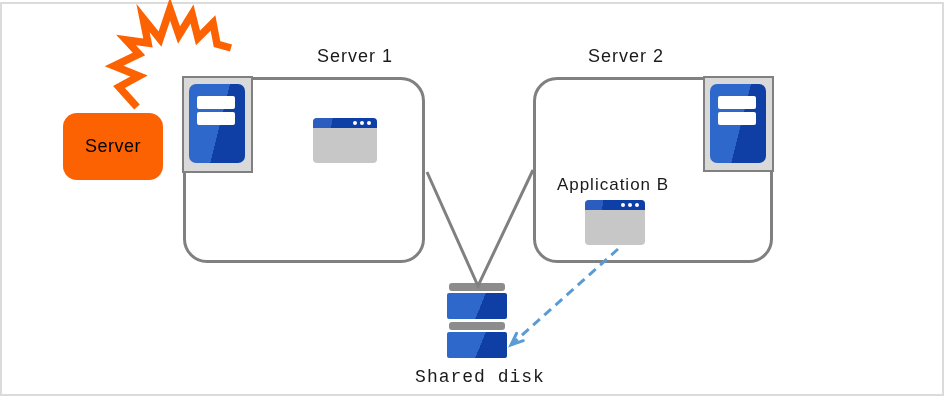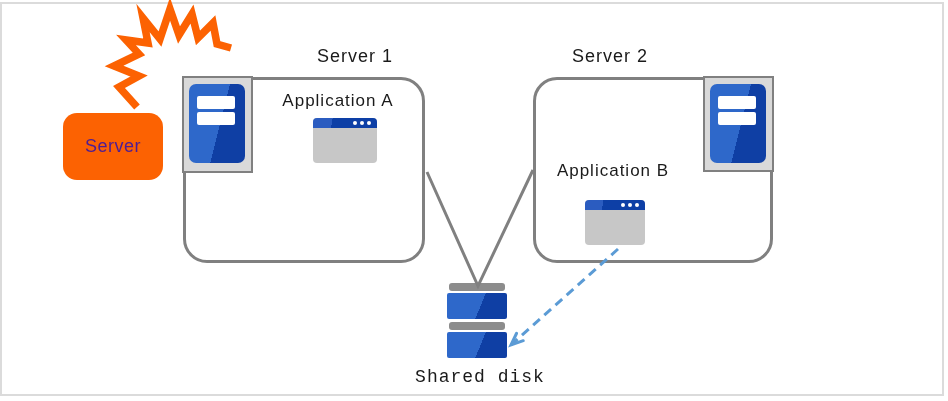--- a/index.html
+++ b/index.html
@@ -55,38 +55,37 @@
   .disk-bar.b1{top:0;}
   .disk-bar.b2{top:39px;}
   .disk-unit{
     position:absolute;left:0;width:60px;height:26px;border-radius:2px;
     background:linear-gradient(112deg,var(--server_blue_light) 0 55%,var(--server_blue_dark) 55% 100%);
   }
   .disk-unit.u1{top:10px;}
   .disk-unit.u2{top:49px;}
   .badge{
     position:absolute;left:63px;top:113px;width:100px;height:67px;border-radius:14px;
-    background:var(--accent_orange);color:#4c1d95;font-size:18px;letter-spacing:0.5px;
+    background:var(--accent_orange);color:#000000;font-size:18px;letter-spacing:0.5px;
     text-align:center;z-index:2;display:flex;flex-direction:column;justify-content:center;line-height:27px;
   }
 </style>
 </head>
 <body>
 
 <div class="canvas">
 
   <div class="frame"></div>
 
   <div class="server-box" id="server1-box"></div>
   <div class="server-box" id="server2-box"></div>
 
   <div class="label" style="left:285px;top:46px;width:140px;">Server 1</div>
-  <div class="label" style="left:540px;top:46px;width:140px;">Server 2</div>
-  <div class="label" style="left:268px;top:91px;width:140px;font-size:17px;">Application A</div>
-  <div class="label" style="left:543px;top:161px;width:140px;font-size:17px;">Application B</div>
+  <div class="label" style="left:556px;top:46px;width:140px;">Server 2</div>
+  <div class="label" style="left:543px;top:175px;width:140px;font-size:17px;">Application B</div>
   <div class="label" style="left:405px;top:367px;width:150px;font-family:Liberation Mono, monospace;">Shared disk</div>
 
   <div class="panel" id="server1-panel">
     <div class="server-body">
       <div class="server-slot s1"></div>
       <div class="server-slot s2"></div>
     </div>
   </div>
   <div class="panel" id="server2-panel">
     <div class="server-body">

